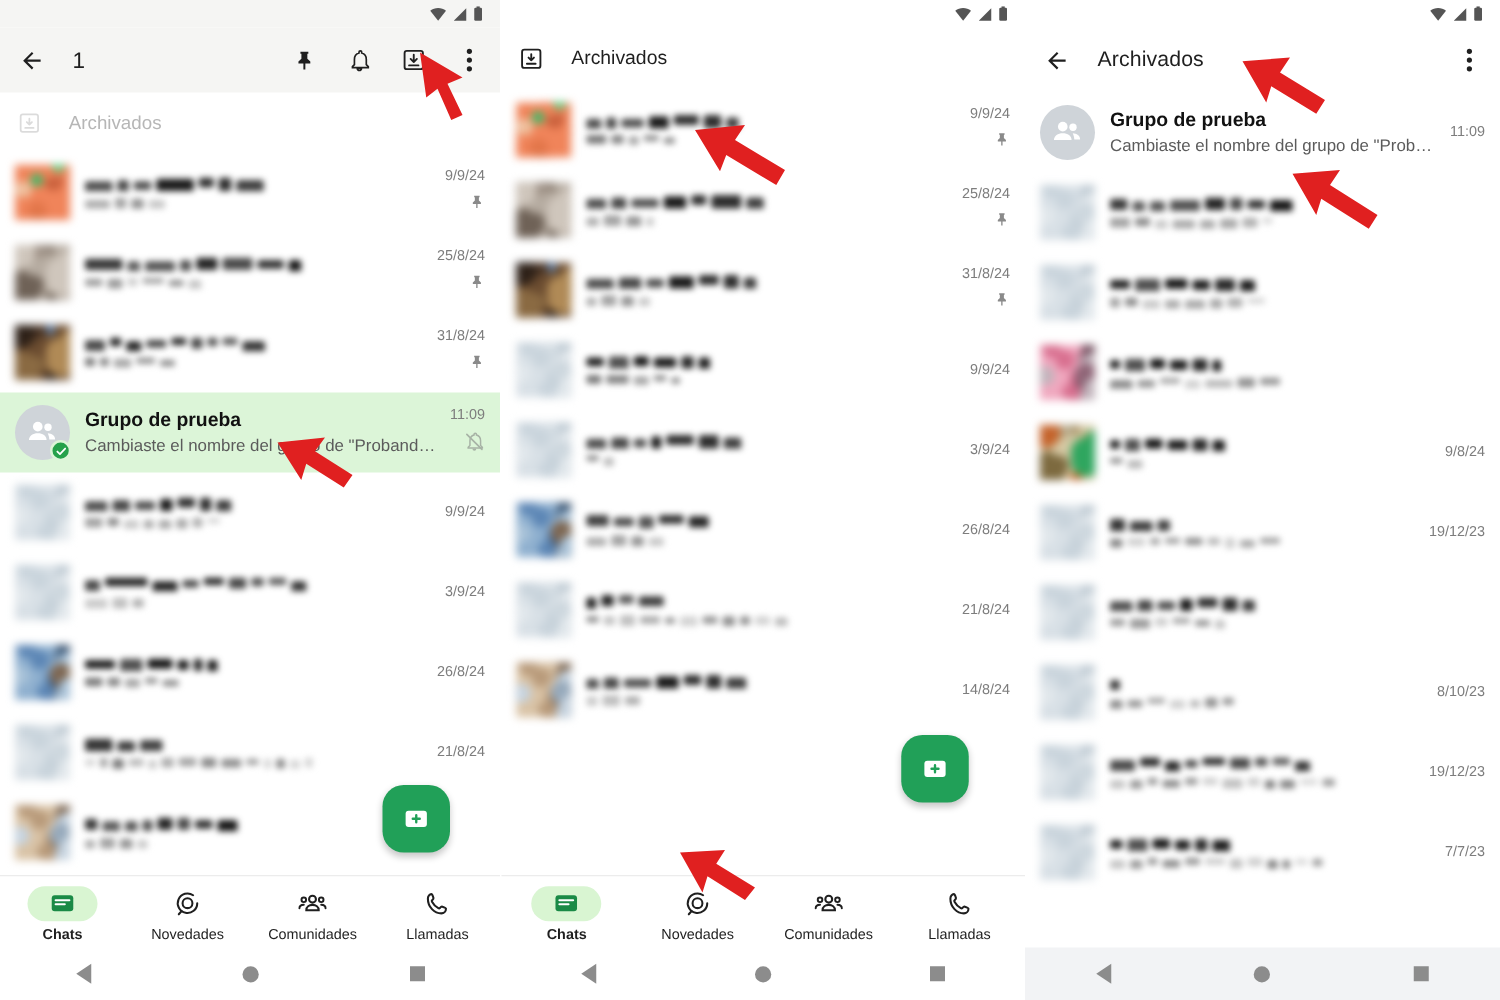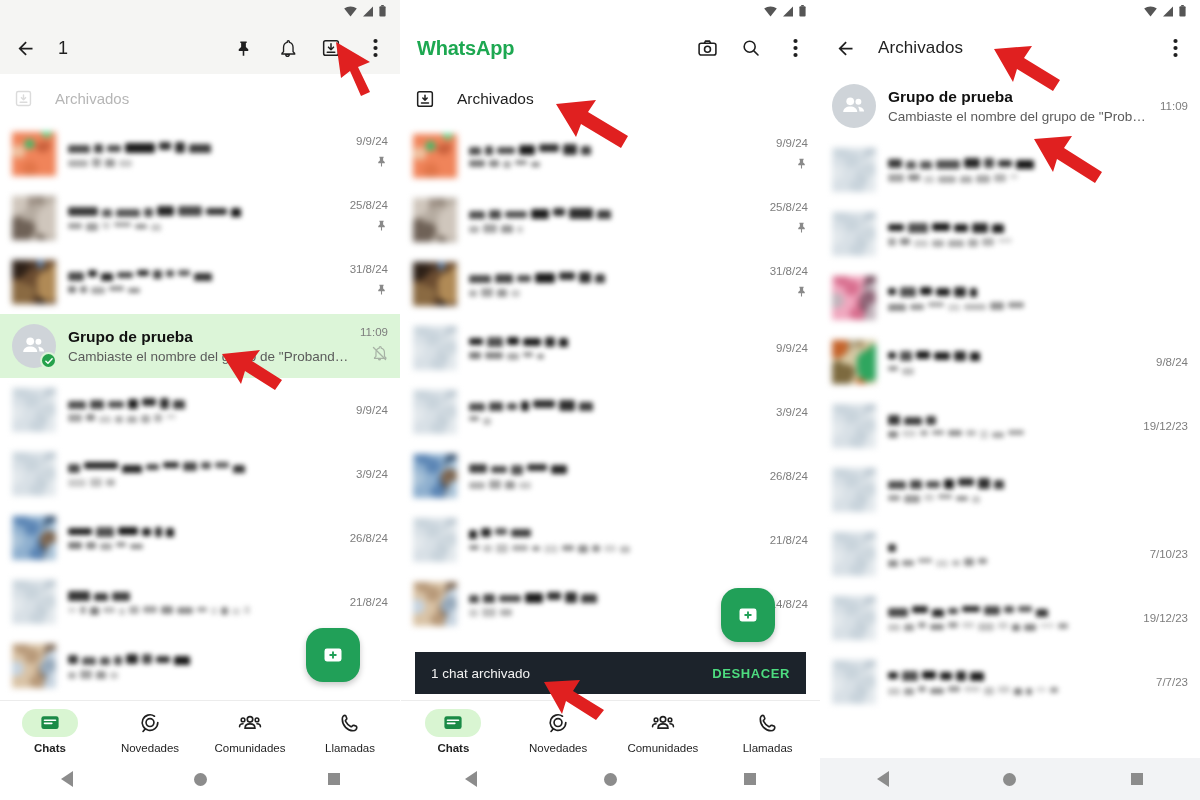--- a/index.html
+++ b/index.html
@@ -633,45 +633,20 @@
         </svg>
       <svg class="sb-ico" width="12" height="11" viewBox="0 0 12 11">
           <path d="M11 .5v10H1z" fill="#555"></path>
         </svg>
       <svg class="sb-ico" width="7" height="12" viewBox="0 0 7 12">
           <rect x="2.2" y="0" width="2.6" height="1.4" fill="#555"></rect>
           <rect x="0.4" y="1.2" width="6.2" height="10.4" rx="1" fill="#555"></rect>
         </svg>
     </div>
 
-    <div class="appbar">
-      <div class="appbar-title wa">WhatsApp</div>
-      <div class="appbar-actions">
-        <div class="ico-btn">
-          <svg width="21" height="21" viewBox="0 0 24 24">
-              <rect x="2.4" y="6" width="19.2" height="13.5" rx="2.4" fill="none" stroke="#1f1f1f" stroke-width="1.8"></rect>
-              <path d="M8.4 6 9.8 3.6h4.4L15.6 6" fill="none" stroke="#1f1f1f" stroke-width="1.8"></path>
-              <circle cx="12" cy="12.8" r="3.4" fill="none" stroke="#1f1f1f" stroke-width="1.8"></circle>
-            </svg>
-        </div>
-        <div class="ico-btn">
-          <svg width="20" height="20" viewBox="0 0 24 24">
-              <circle cx="10.4" cy="10.4" r="6.6" fill="none" stroke="#1f1f1f" stroke-width="1.9"></circle>
-              <path d="m15.4 15.4 5 5" stroke="#1f1f1f" stroke-width="1.9" stroke-linecap="round"></path>
-            </svg>
-        </div>
-        <div class="ico-btn">
-          <svg width="5" height="20" viewBox="0 0 5 20">
-              <circle cx="2.5" cy="3" r="2.1" fill="#1f1f1f"></circle>
-              <circle cx="2.5" cy="10" r="2.1" fill="#1f1f1f"></circle>
-              <circle cx="2.5" cy="17" r="2.1" fill="#1f1f1f"></circle>
-            </svg>
-        </div>
-      </div>
-    </div>
 
     <div class="archived-row strong" style="height:50px;">
       <svg width="20" height="20" viewBox="0 0 24 24">
           <rect x="3.2" y="3.2" width="17.6" height="17.6" rx="2.2" fill="none" stroke="#1f1f1f" stroke-width="1.8"></rect>
           <path d="M12 7.5v6m0 0 2.6-2.6M12 13.5 9.4 10.9" fill="none" stroke="#1f1f1f" stroke-width="1.8" stroke-linecap="round" stroke-linejoin="round"></path>
           <path d="M7.8 16.8h8.4" stroke="#1f1f1f" stroke-width="1.8" stroke-linecap="round"></path>
         </svg>
       <span class="label">Archivados</span>
     </div>
 
@@ -1039,24 +1014,20 @@
         </div>
       </div>
 
     <div class="fab" id="fab-mid" style="left:320px; top:588px;">
       <svg width="24" height="24" viewBox="0 0 24 24">
           <rect x="3.5" y="5.5" width="17" height="13" rx="2.4" fill="#fff"></rect>
           <path d="M12 9.2v5.6M9.2 12h5.6" stroke="#21a058" stroke-width="1.9" stroke-linecap="round"></path>
         </svg>
     </div>
 
-    <div class="snackbar" style="top:652px;">
-      <span class="txt">1 chat archivado</span>
-      <span class="act">DESHACER</span>
-    </div>
 
     <div class="bottomnav" id="nav-mid" style="bottom:42px; height:58px;">
         <div class="nav-item">
           <div class="nav-pill active">
             <svg width="22" height="22" viewBox="0 0 24 24">
               <rect x="2.6" y="4.6" width="18.8" height="14" rx="2.6" fill="#1a8a46"></rect>
               <path d="M6 9h12M6 12.4h8" stroke="#fff" stroke-width="1.8" stroke-linecap="round"></path>
             </svg>
           </div>
           <div class="nav-label active">Chats</div>
@@ -1458,21 +1429,21 @@
               <span style="width: 10px; height: 8.8px; margin-top: 2.6px; background: rgb(138, 138, 138);"></span>
               <span style="width: 12px; height: 6.1px; margin-top: 2.1px; background: rgb(149, 149, 149);"></span>
               <span style="width: 14px; height: 5px; margin-top: 0.9px; background: rgb(167, 167, 167);"></span>
               <span style="width: 12px; height: 8.6px; margin-top: 2.6px; background: rgb(209, 209, 209);"></span>
               <span style="width: 8px; height: 5.6px; margin-top: 2.6px; background: rgb(183, 183, 183);"></span>
               <span style="width: 10px; height: 7.6px; margin-top: 0.6px; background: rgb(146, 146, 146);"></span>
               <span style="width: 9px; height: 5.5px; margin-top: 0.6px; background: rgb(148, 148, 148);"></span>
             </div>
           </div>
           <div class="chat-meta">
-            <div class="chat-date">7/10/23</div>
+            <div class="chat-date">8/10/23</div>
           </div>
         </div>
         <div class="chat-row" style="height: 64px;">
           <div class="avatar blur" style="width: 44px; height: 44px; background: rgb(201, 212, 220);">
             <svg width="44" height="44" viewBox="0 0 40 40" style="display:block">
               <rect width="40" height="40" fill="#d8e0e6"></rect>
               <circle cx="26.5" cy="24.3" r="5.6" fill="#c9d4dc"></circle>
               <circle cx="9.5" cy="1.5" r="8.0" fill="#c9d4dc"></circle>
               <circle cx="3.8" cy="22.4" r="7.0" fill="#e2e8ec"></circle>
               <circle cx="34.3" cy="1.4" r="10.9" fill="#bdc9d2"></circle>

